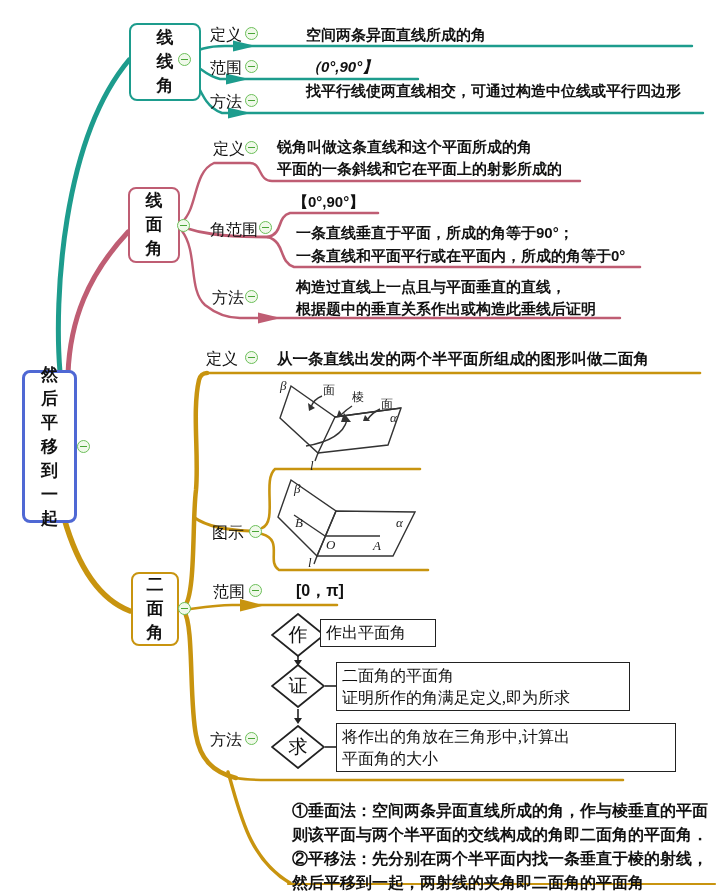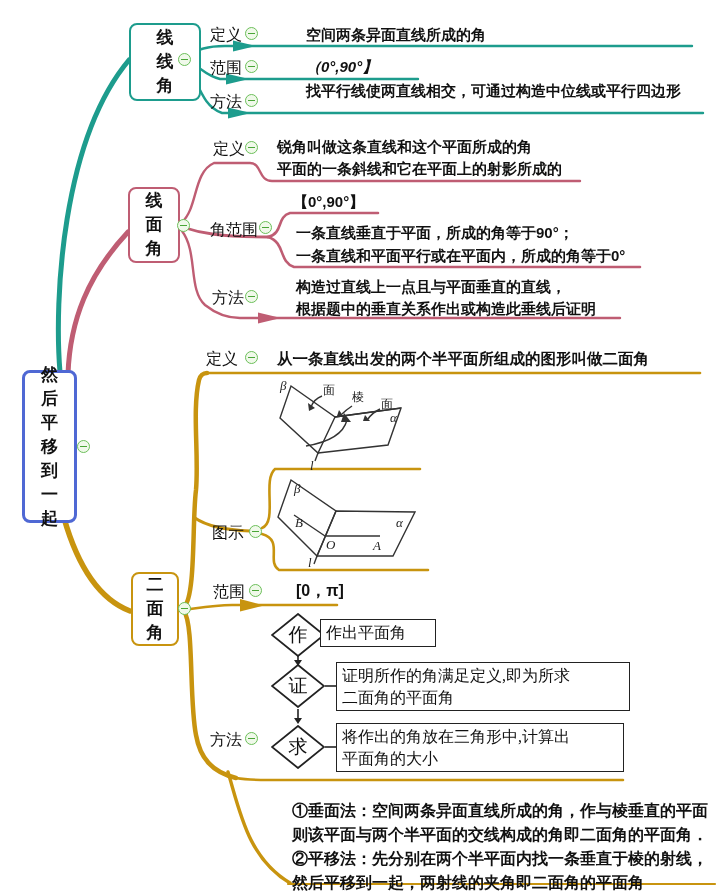--- a/index.html
+++ b/index.html
@@ -249,31 +249,31 @@
   </div>
   <div class="flowbox" style="left:320px;top:619px;width:116px;height:28px;">作出平面角</div>
 
   <div class="diamond" style="left:271px;top:664px;">
     <svg width="54" height="44" viewBox="0 0 54 44">
         <polygon points="27,1 53,22 27,43 1,22" fill="#fff" stroke="#222" stroke-width="1.8"></polygon>
       </svg>
     <span class="dtext">证</span>
   </div>
   <div class="flowbox" style="left:336px;top:662px;width:294px;height:49px;">
+    <div>二面角的平面角</div>
     <div>证明所作的角满足定义,即为所求</div>
-    <div>二面角的平面角</div>
   </div>
 
   <div class="diamond" style="left:271px;top:725px;">
     <svg width="54" height="44" viewBox="0 0 54 44">
         <polygon points="27,1 53,22 27,43 1,22" fill="#fff" stroke="#222" stroke-width="1.8"></polygon>
       </svg>
     <span class="dtext">求</span>
   </div>
-  <div class="flowbox" style="left:336px;top:723px;width:288px;height:49px;">
+  <div class="flowbox" style="left:336px;top:723px;width:340px;height:49px;">
     <div>将作出的角放在三角形中,计算出</div>
     <div>平面角的大小</div>
   </div>
 
   <div class="notes">
     <div>①垂面法：空间两条异面直线所成的角，作与棱垂直的平面</div>
     <div>则该平面与两个半平面的交线构成的角即二面角的平面角．</div>
     <div>②平移法：先分别在两个半平面内找一条垂直于棱的射线，</div>
     <div>然后平移到一起，两射线的夹角即二面角的平面角</div>
   </div>

